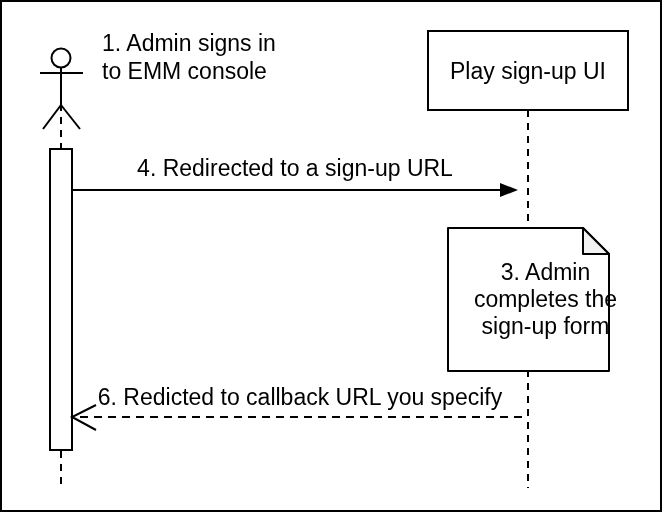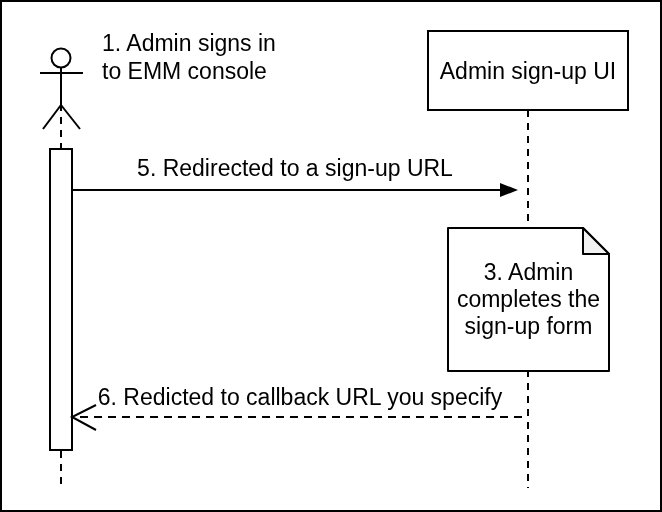--- a/index.html
+++ b/index.html
@@ -59,20 +59,21 @@
   .label-note {
     left: 448px;
     top: 228px;
     width: 161px;
     height: 143px;
     line-height: 27px;
     display: flex;
     align-items: center;
     justify-content: center;
     text-align: center;
+    padding-left: 17px;
   }
 </style>
 </head>
 <body>
 
 <div class="canvas">
 
   <svg width="662" height="512" viewBox="0 0 662 512">
 
     <rect x="1" y="1" width="660" height="510" fill="#ffffff" stroke="#000000" stroke-width="2"></rect>
@@ -99,23 +100,23 @@
     <path d="M448,228 L583,228 L609,254 L609,371 L448,371 Z" fill="#ffffff" stroke="#000000" stroke-width="2" stroke-linejoin="round"></path>
     <path d="M583,228 L583,254 L609,254 Z" fill="#f2f2f2" stroke="#000000" stroke-width="2" stroke-linejoin="round"></path>
 
     <line x1="80" y1="417" x2="528" y2="417" stroke="#000000" stroke-width="2" stroke-dasharray="8 6"></line>
     <polyline points="96,405 72,417 96,430" fill="none" stroke="#000000" stroke-width="2"></polyline>
   </svg>
 
   <div class="label label-step1">1. Admin signs in
 to EMM console</div>
 
-  <div class="label label-playbox">Admin sign-up UI</div>
+  <div class="label label-playbox">Play sign-up UI</div>
 
-  <div class="label label-msg2">5. Redirected to a sign-up URL</div>
+  <div class="label label-msg2">4. Redirected to a sign-up URL</div>
 
   <div class="label label-note">3. Admin
 completes the
 sign-up form</div>
 
   <div class="label label-msg4">6. Redicted to callback URL you specify</div>
 
 </div>
 
 </body></html>

